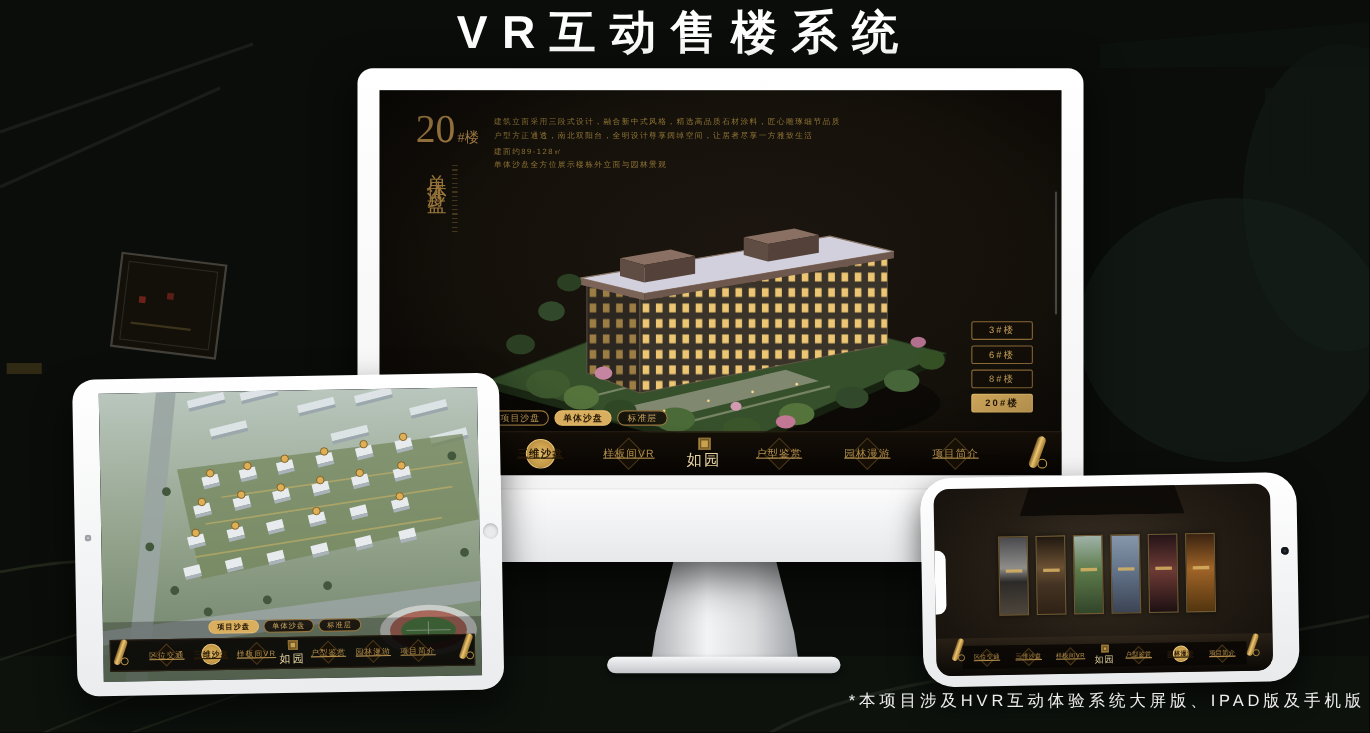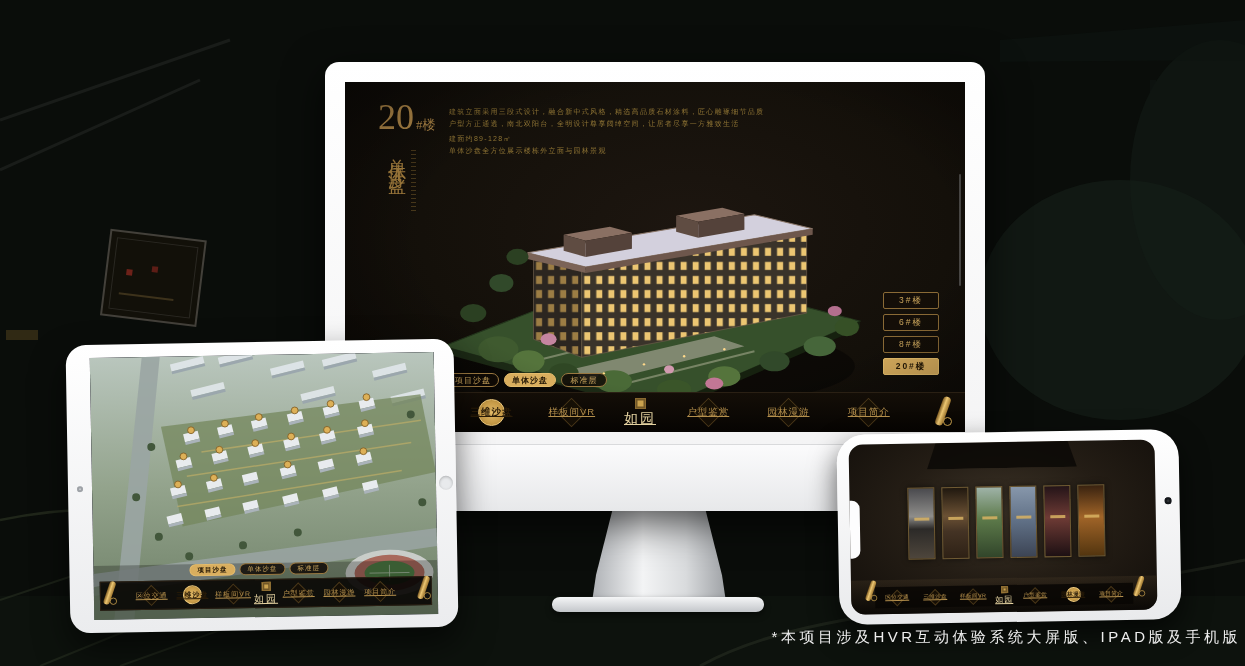--- a/index.html
+++ b/index.html
@@ -22,21 +22,21 @@
             min-width:56px;height:28px;color:#b48f4c;font-size:9.5px;letter-spacing:1px;}
   .nav-item::before{content:'';position:absolute;width:19px;height:19px;background:rgba(22,15,6,.9);
             border:1px solid rgba(150,115,55,.4);transform:rotate(45deg);z-index:0;}
   .nav-item span{position:relative;z-index:1;text-decoration:underline;}
   .nav-item.active::before{border-radius:50%;width:25px;height:25px;transform:none;
             background:radial-gradient(circle,#e2ba68 0%,#c79b48 60%,#97732e 100%);border-color:#ecc87c;}
   .nav-item.active span{color:#2a1c08;font-weight:bold;}
   .nav-logo{display:flex;flex-direction:column;align-items:center;gap:1px;}
   .seal{width:9px;height:9px;background:#caa24e;border:1px solid #8a6a30;
         box-shadow:inset 0 0 0 1.5px rgba(40,25,8,.55);}
-  .logo-text{font-family:"Liberation Serif",serif;color:#e4d2a0;font-size:14px;letter-spacing:2px;text-decoration:underline;}
+  .logo-text{font-family:"Liberation Serif",serif;color:#e4d2a0;font-size:14px;letter-spacing:2px;}
   .scroll-orn{position:relative;width:22px;height:30px;}
   .scroll-orn::before{content:'';position:absolute;left:8px;top:-1px;width:8px;height:30px;
         border-radius:4px;transform:rotate(20deg);
         background:linear-gradient(90deg,#7c5a22,#ecc672 45%,#9c742e);}
   .scroll-orn::after{content:'';position:absolute;right:1px;bottom:1px;width:7px;height:7px;
         border:1.5px solid #caa24e;border-radius:50%;}
 
   
   .monitor{position:absolute;left:325px;top:62px;width:660px;height:448px;z-index:2;
            background:linear-gradient(#ffffff,#f2f2f3);border-radius:14px;
@@ -161,20 +161,21 @@
     <ellipse cx="1220" cy="180" rx="90" ry="140" fill="#141d17" opacity="0.5"></ellipse>
     <polygon points="1000,40 1245,20 1245,60 1000,62" fill="#0e1410" opacity="0.6"></polygon>
     <g opacity="0.7" fill="#0f1512">
       <rect x="1150" y="80" width="6" height="80"></rect>
         <rect x="1168" y="70" width="6" height="95"></rect>
       <rect x="1186" y="85" width="6" height="75"></rect>
         <rect x="1210" y="75" width="6" height="90"></rect>
     </g>
   </svg>
 
+  <h1 class="title">VR互动售楼系统</h1>
 
   <div class="monitor">
     <div class="m-screen">
 
       <div class="b-no">
         <span>20</span><span class="b-suf">#楼</span>
       </div>
       <div class="b-vert">单体沙盘</div>
       <div class="vert-ticks"></div>
 

